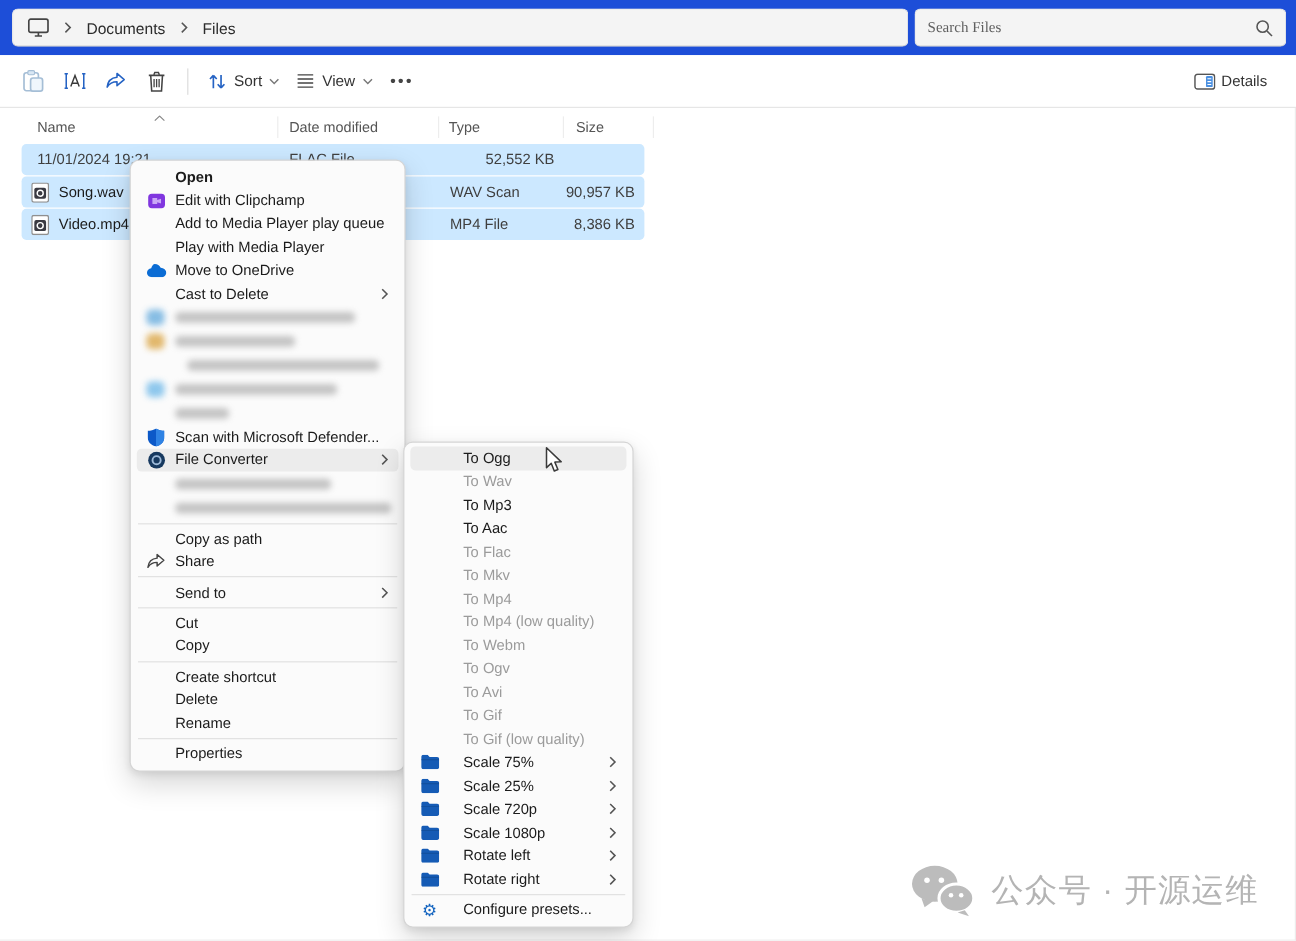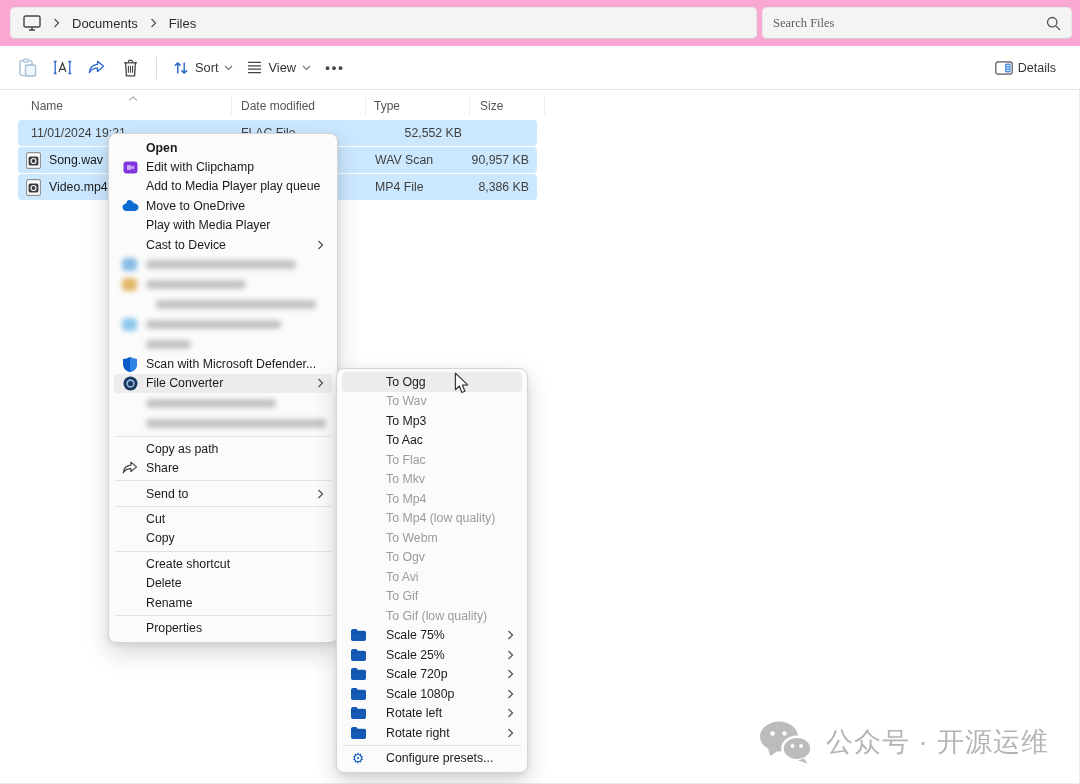--- a/index.html
+++ b/index.html
@@ -2,21 +2,21 @@
 <html><head>
 <meta charset="utf-8">
 <style>
   * { margin:0; padding:0; box-sizing:border-box; }
   html,body { width:1080px; height:784px; background:#fff; overflow:hidden;
               font-family:"Liberation Sans","DejaVu Sans",sans-serif; }
   .win { position:relative; width:1080px; height:784px; background:#fff;
          border-right:1px solid #ececec; border-bottom:1px solid #ececec; }
 
   
-  .addressbar { position:absolute; left:0; top:0; width:1080px; height:46px; background:#f9a8d4; }
+  .addressbar { position:absolute; left:0; top:0; width:1080px; height:46px; background:#1d4ed8; }
   .crumbbox { position:absolute; left:10px; top:7px; width:747px; height:32px; background:#f4f4f4;
               border:1px solid #e7e7e7; border-bottom-color:#cfcfcf; border-radius:5px;
               display:flex; align-items:center; padding:0 12px; gap:10px; }
   .crumbbox .crumb { font-size:13px; color:#2b2b2b; padding:2px 6px; border-radius:3px; cursor:default; }
   .chev { display:inline-flex; align-items:center; margin:0 2px; }
   .searchbox { position:absolute; left:762px; top:7px; width:310px; height:32px; background:#f4f4f4;
                border:1px solid #e7e7e7; border-bottom-color:#cfcfcf; border-radius:5px;
                display:flex; align-items:center; padding:0 10px; }
   .searchbox input { flex:1; border:none; outline:none; background:transparent; font-size:12.5px; color:#333;
                      font-family:Liberation Serif, serif; }
@@ -256,32 +256,32 @@
             <rect x="0.5" y="1.5" width="14" height="12" rx="3" fill="#8036df"></rect>
             <path d="M4 5h4v1.6l3.2-1v4l-3.2-1V10H4z" fill="#c9a6f5"></path>
           </svg>
         </span>
         <span>Edit with Clipchamp</span>
       </div>
       <div class="mitem">
         <span>Add to Media Player play queue</span>
       </div>
       <div class="mitem">
+        <span>Play with Media Player</span>
+      </div>
+      <div class="mitem">
         <span class="micon">
           <svg width="17" height="11" viewBox="0 0 16 11">
             <path d="M6.5 0c2.2 0 4.1 1.3 4.9 3.2C14 3.4 16 5 16 7.2 16 9.3 14.2 11 11.9 11H4.2C1.9 11 0 9.4 0 7.3c0-1.9 1.5-3.4 3.5-3.7C4.2 1.5 5.2 0 6.5 0z" fill="#0b6cd4"></path>
           </svg>
         </span>
         <span>Move to OneDrive</span>
       </div>
       <div class="mitem">
-        <span>Play with Media Player</span>
-      </div>
-      <div class="mitem">
-        <span>Cast to Device</span>
+        <span>Cast to Delete</span>
         <span class="marrow">
           <svg width="7" height="10" viewBox="0 0 7 10">
             <path d="M1.5 1l4 4-4 4" fill="none" stroke="#555" stroke-width="1.3"></path>
           </svg>
         </span>
       </div>
       <div class="mredacted">
         <span class="rdot" style="background: rgb(95, 168, 220);"></span>
         <span class="rbar" style="width: 150px;"></span>
       </div>

